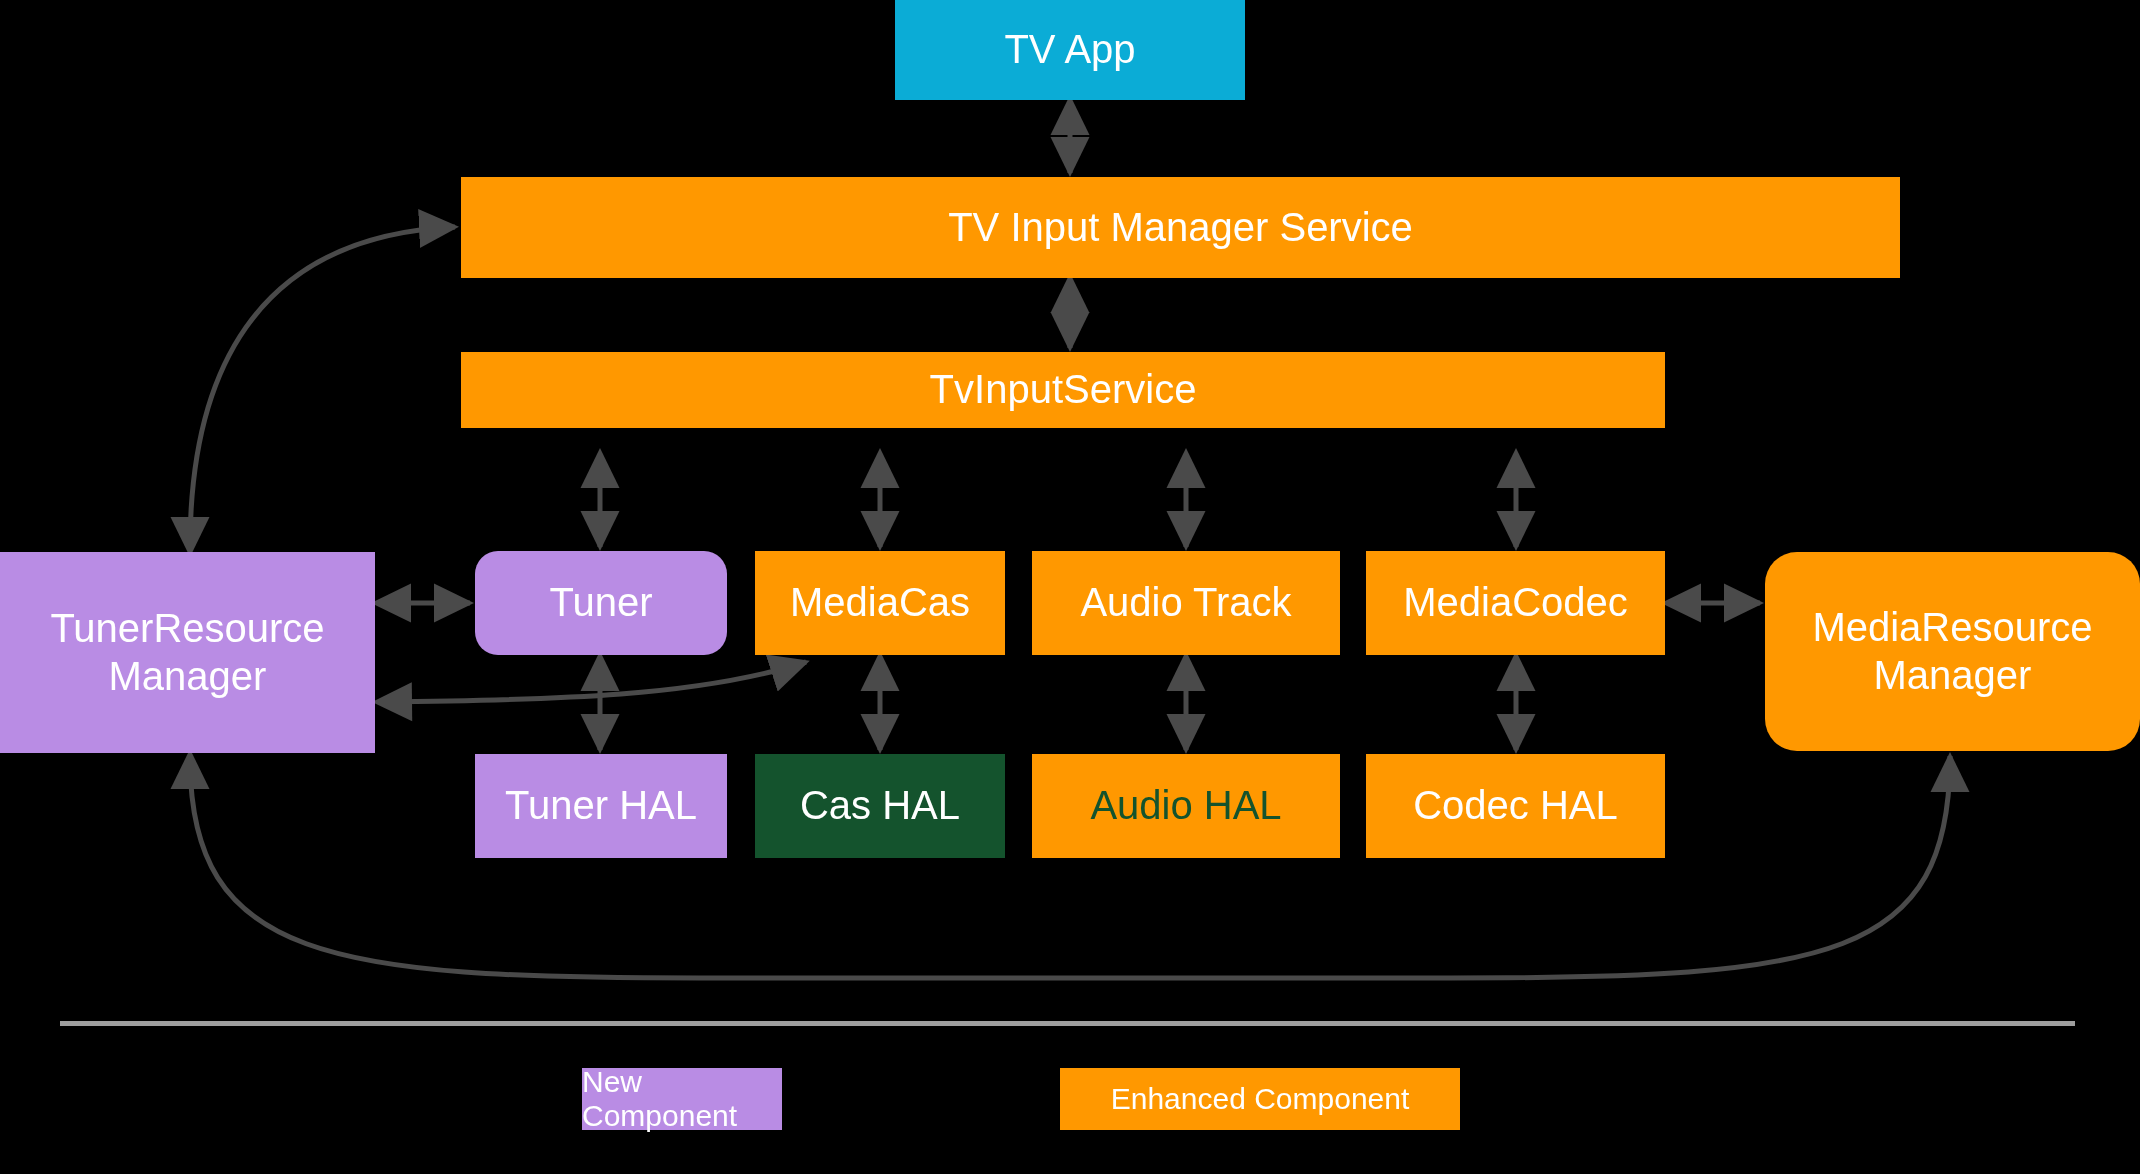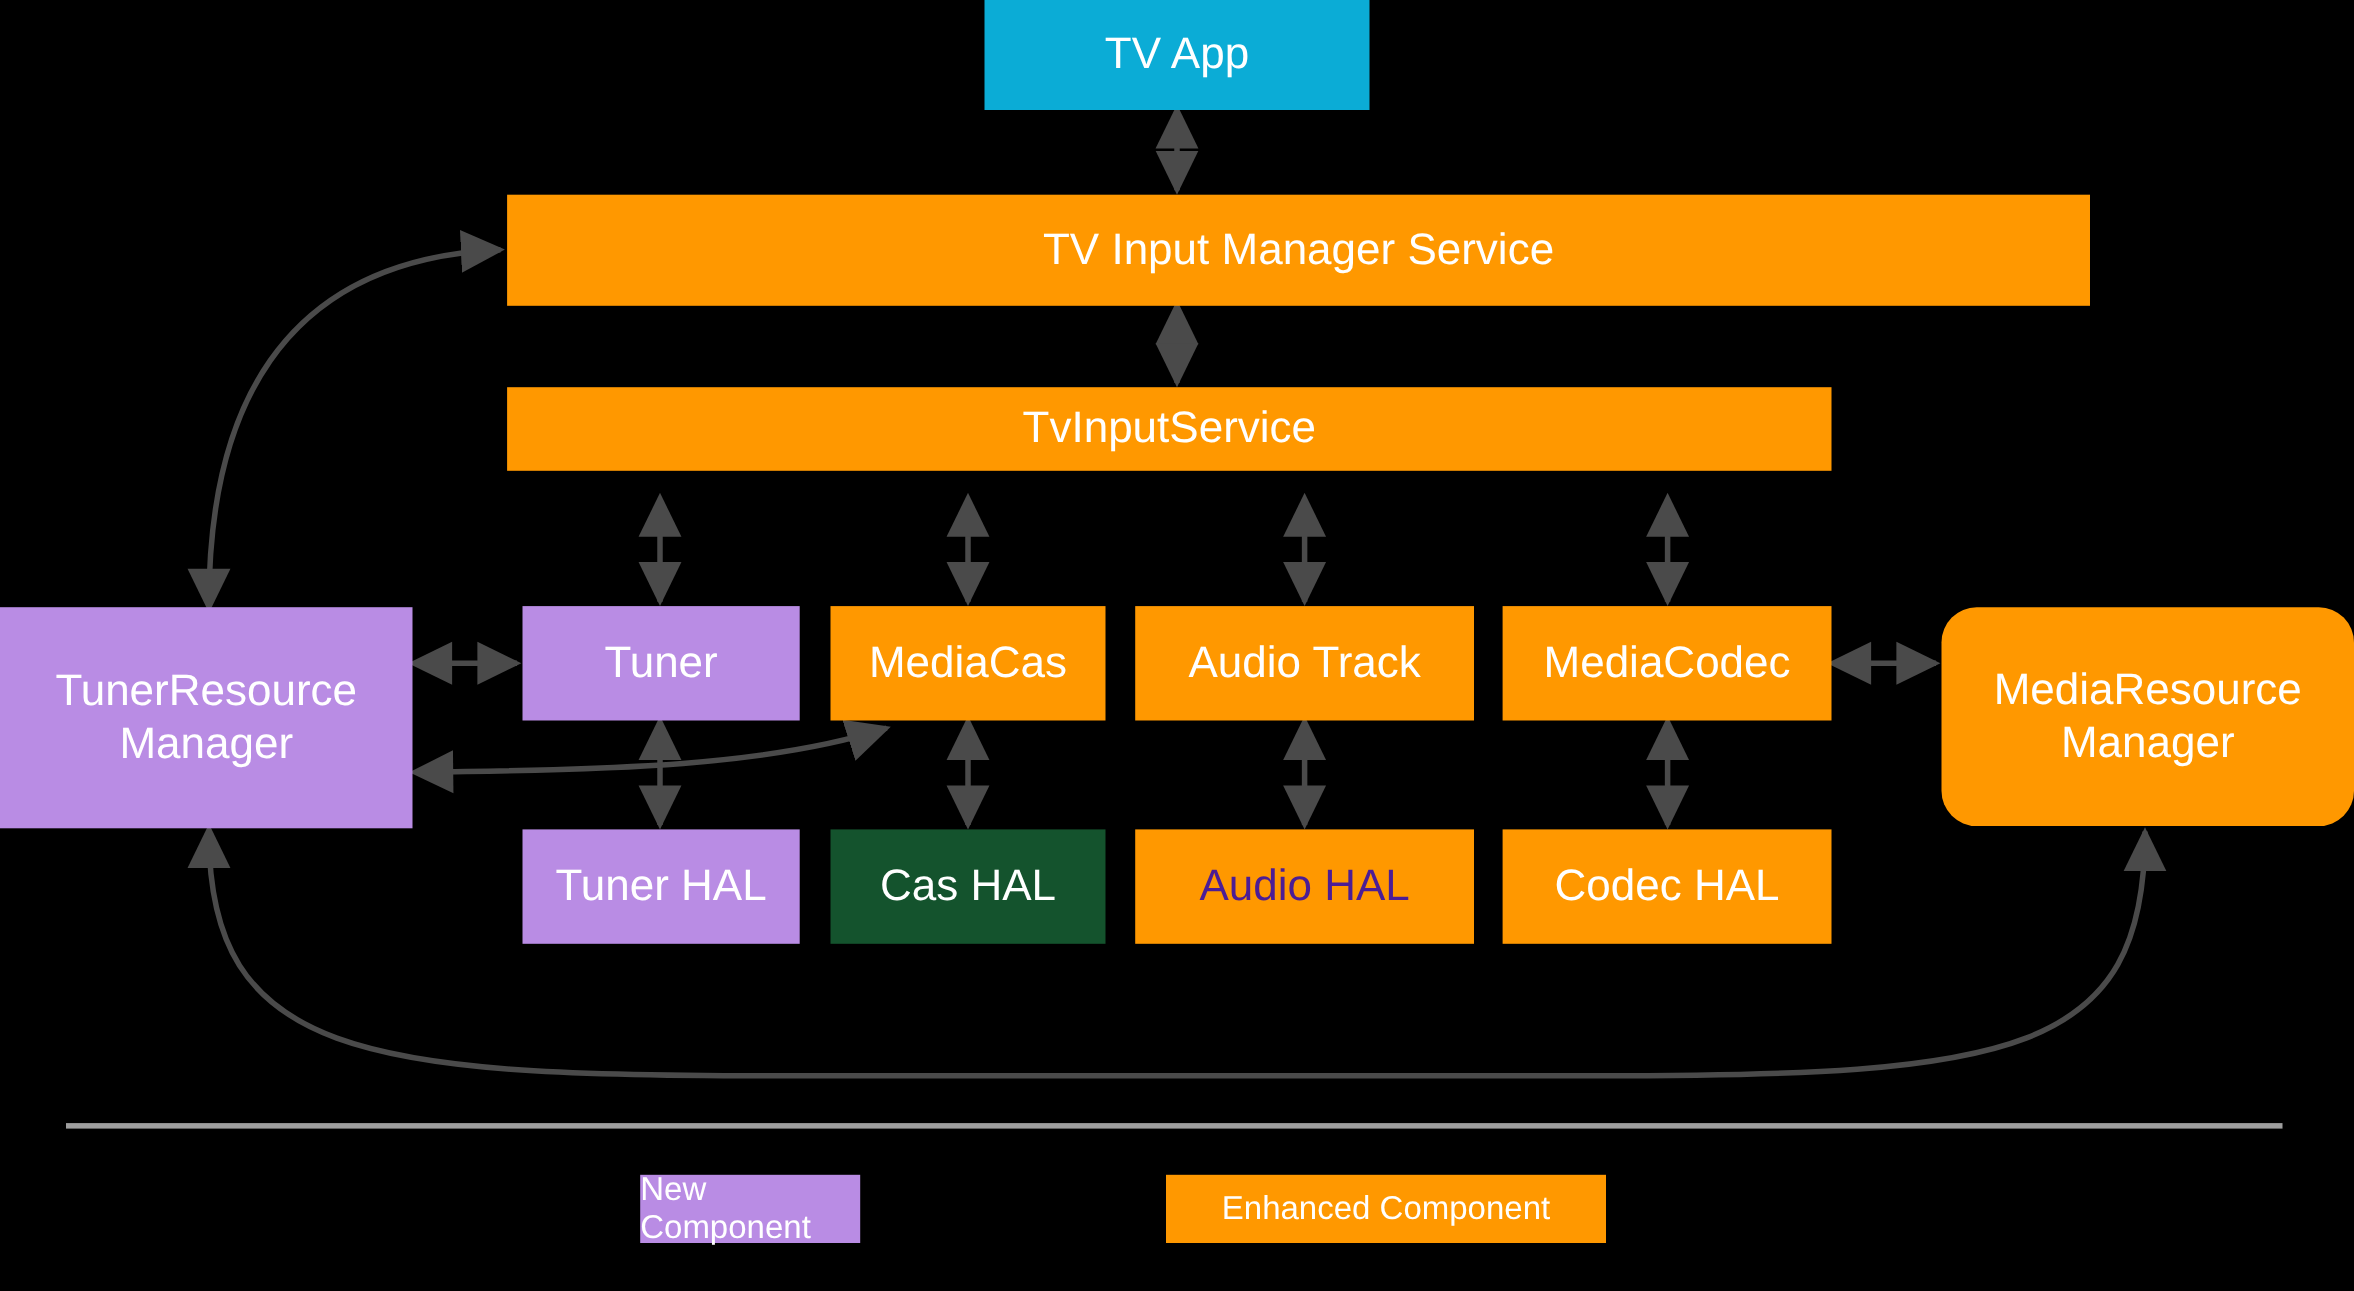--- a/index.html
+++ b/index.html
@@ -89,29 +89,29 @@
 
       <path d="M190,758 C190,960 330,978 700,978 L1450,978 C1830,978 1950,960 1950,756"></path>
     </g>
   </svg>
 
   <div class="node" style="left: 895px; top: 0px; width: 350px; height: 100px; background: rgb(11, 172, 214); font-size: 40px; color: rgb(255, 255, 255);">TV App</div>
   <div class="node" style="left: 461px; top: 177px; width: 1439px; height: 101px; background: rgb(255, 152, 0); font-size: 40px; color: rgb(255, 255, 255);">TV Input Manager Service</div>
   <div class="node" style="left: 461px; top: 352px; width: 1204px; height: 76px; background: rgb(255, 152, 0); font-size: 40px; color: rgb(255, 255, 255);">TvInputService</div>
   <div class="node" style="left: 0px; top: 552px; width: 375px; height: 201px; background: rgb(185, 140, 228); font-size: 40px; color: rgb(255, 255, 255);">TunerResource
 Manager</div>
-  <div class="node" style="left: 475px; top: 551px; width: 252px; height: 104px; background: rgb(185, 140, 228); font-size: 40px; color: rgb(255, 255, 255);">Tuner</div>
+  <div class="node" style="left: 475px; top: 551px; width: 252px; height: 104px; background: rgb(185, 140, 228); font-size: 40px; color: rgb(255, 255, 255); border-radius: 23px;">Tuner</div>
   <div class="node" style="left: 755px; top: 551px; width: 250px; height: 104px; background: rgb(255, 152, 0); font-size: 40px; color: rgb(255, 255, 255);">MediaCas</div>
   <div class="node" style="left: 1032px; top: 551px; width: 308px; height: 104px; background: rgb(255, 152, 0); font-size: 40px; color: rgb(255, 255, 255);">Audio Track</div>
   <div class="node" style="left: 1366px; top: 551px; width: 299px; height: 104px; background: rgb(255, 152, 0); font-size: 40px; color: rgb(255, 255, 255);">MediaCodec</div>
   <div class="node" style="left: 1765px; top: 552px; width: 375px; height: 199px; background: rgb(255, 152, 0); font-size: 40px; color: rgb(255, 255, 255); border-radius: 32px;">MediaResource
 Manager</div>
   <div class="node" style="left: 475px; top: 754px; width: 252px; height: 104px; background: rgb(185, 140, 228); font-size: 40px; color: rgb(255, 255, 255);">Tuner HAL</div>
   <div class="node" style="left: 755px; top: 754px; width: 250px; height: 104px; background: #14532d; font-size: 40px; color: rgb(255, 255, 255);">Cas HAL</div>
-  <div class="node" style="left: 1032px; top: 754px; width: 308px; height: 104px; background: rgb(255, 152, 0); font-size: 40px; color: #4c1d95;">Audio HAL</div>
+  <div class="node" style="left: 1032px; top: 754px; width: 308px; height: 104px; background: rgb(255, 152, 0); font-size: 40px; color: #14532d;">Audio HAL</div>
   <div class="node" style="left: 1366px; top: 754px; width: 299px; height: 104px; background: rgb(255, 152, 0); font-size: 40px; color: rgb(255, 255, 255);">Codec HAL</div>
 
   <div class="divider" style="left: 60px; top: 1021px; width: 2015px; height: 5px; background: rgb(158, 158, 158);"></div>
 
   <div class="legend-swatch" style="left: 1060px; top: 1068px; width: 400px; height: 62px; background: rgb(255, 152, 0); color: rgb(255, 255, 255);">Enhanced Component</div>
   <div class="legend-swatch" style="left: 582px; top: 1068px; width: 200px; height: 62px; background: rgb(185, 140, 228); color: rgb(255, 255, 255);">New Component</div>
 
 </div>
 
 </body></html>

